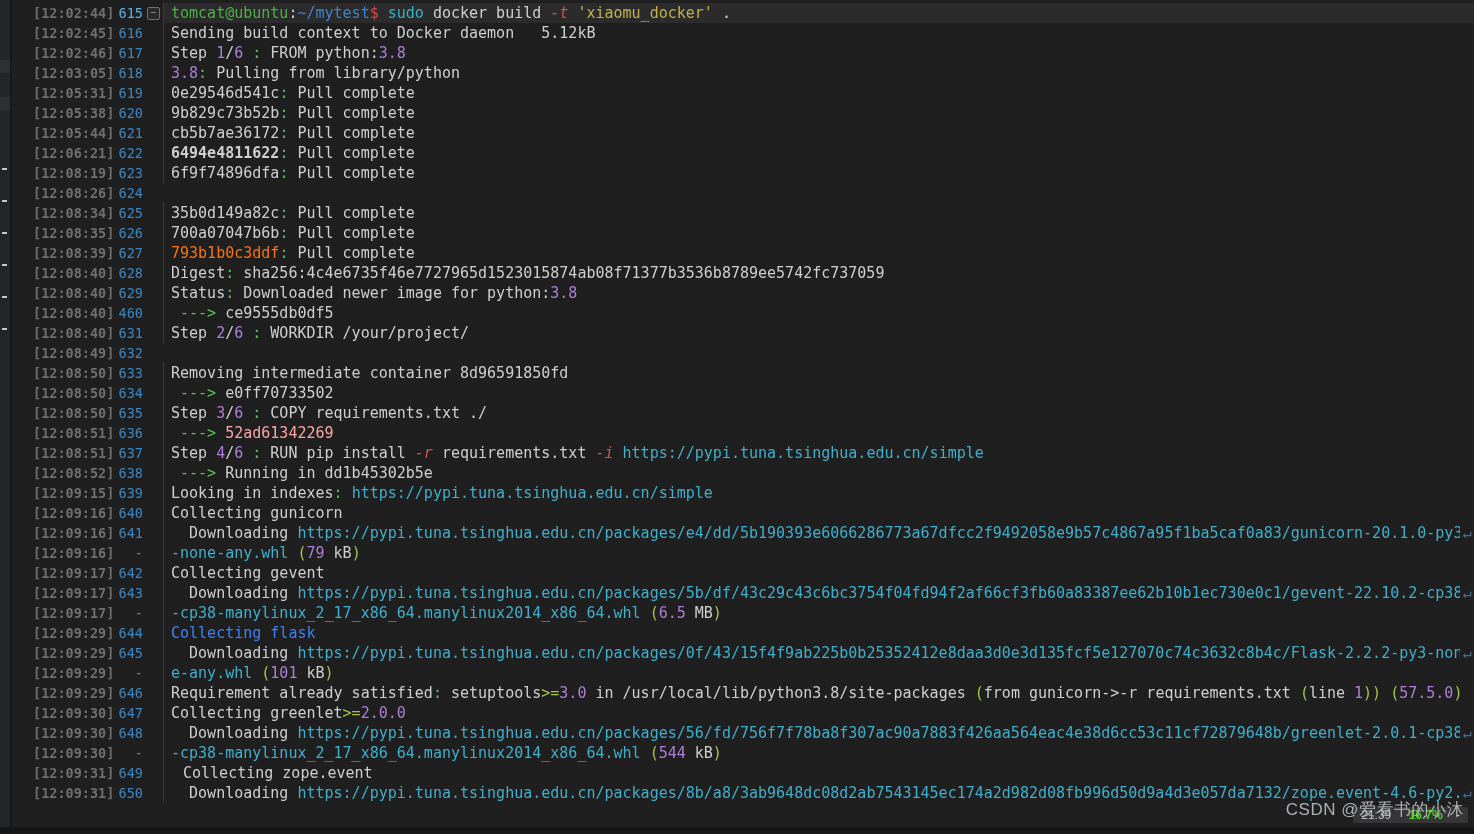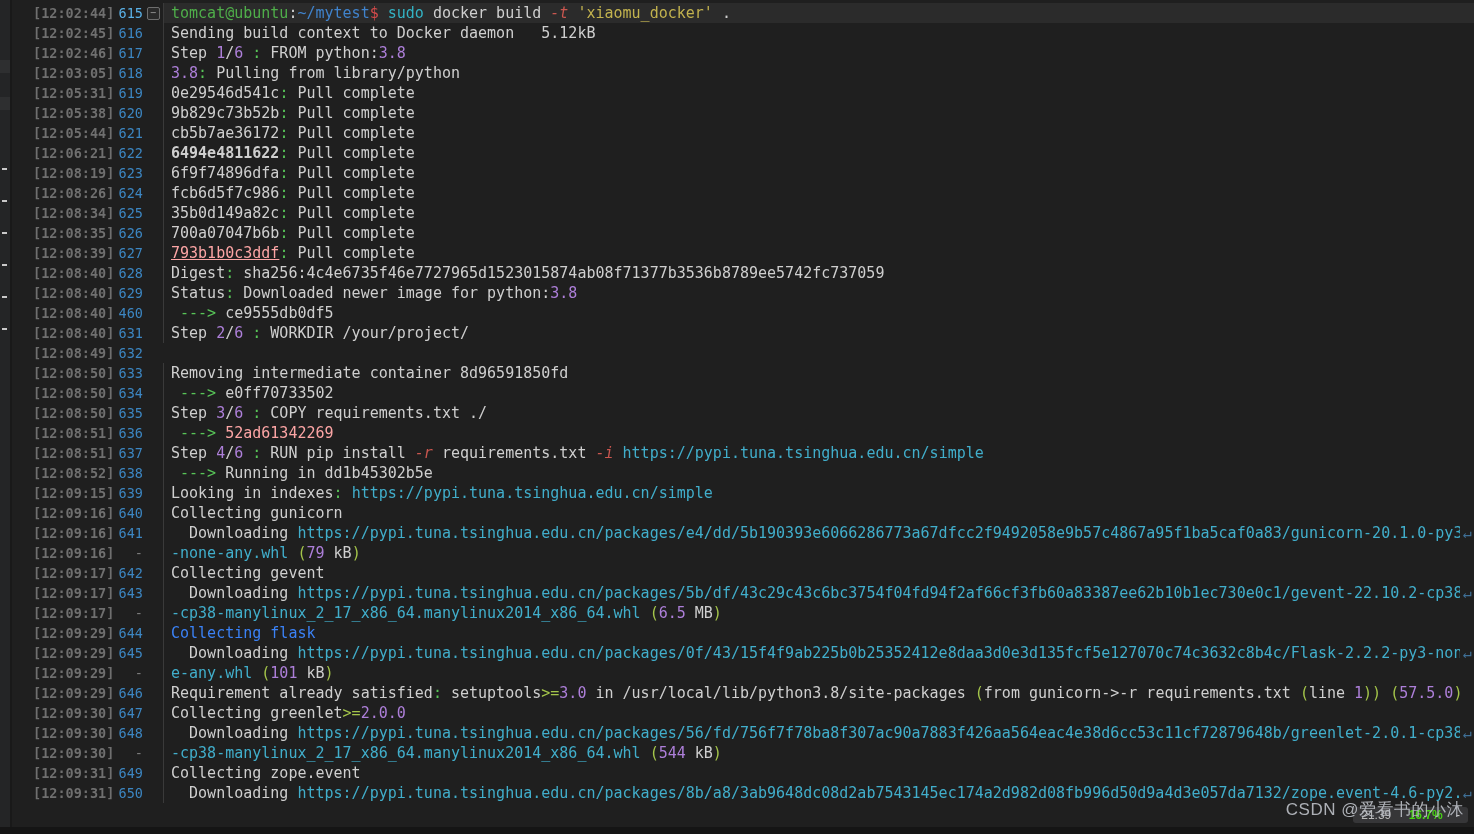--- a/index.html
+++ b/index.html
@@ -52,24 +52,24 @@
   <div class="log" id="log">
       <div class="row active"><span class="ts">[12:02:44]</span><span class="ln">615</span><span class="fold"><span class="foldbox">−</span></span><span class="txt"><span style="color: rgb(79, 174, 74);">tomcat@ubuntu</span><span style="color: rgb(207, 207, 207);">:</span><span style="color: rgb(64, 131, 204);">~/mytest</span><span style="color: rgb(210, 74, 74);">$</span><span style="color: rgb(207, 207, 207);"> </span><span style="color: rgb(51, 179, 196);">sudo</span><span style="color: rgb(207, 207, 207);"> docker build </span><span style="color: rgb(201, 86, 79); font-style: italic;">-t</span><span style="color: rgb(207, 207, 207);"> </span><span style="color: rgb(194, 178, 78);">'xiaomu_docker'</span><span style="color: rgb(207, 207, 207);"> .</span></span></div>
       <div class="row"><span class="ts">[12:02:45]</span><span class="ln">616</span><span class="fold"></span><span class="txt"><span style="color: rgb(207, 207, 207);">Sending build context to Docker daemon   5.12kB</span></span></div>
       <div class="row"><span class="ts">[12:02:46]</span><span class="ln">617</span><span class="fold"></span><span class="txt"><span style="color: rgb(207, 207, 207);">Step </span><span style="color: rgb(173, 127, 217);">1</span><span style="color: rgb(207, 207, 207);">/</span><span style="color: rgb(173, 127, 217);">6</span><span style="color: rgb(207, 207, 207);"> </span><span style="color: rgb(87, 196, 87);">:</span><span style="color: rgb(207, 207, 207);"> FROM python:</span><span style="color: rgb(173, 127, 217);">3.8</span></span></div>
       <div class="row"><span class="ts">[12:03:05]</span><span class="ln">618</span><span class="fold"></span><span class="txt"><span style="color: rgb(173, 127, 217);">3.8</span><span style="color: rgb(87, 196, 87);">:</span><span style="color: rgb(207, 207, 207);"> Pulling from library/python</span></span></div>
       <div class="row"><span class="ts">[12:05:31]</span><span class="ln">619</span><span class="fold"></span><span class="txt"><span style="color: rgb(207, 207, 207);">0e29546d541c</span><span style="color: rgb(87, 196, 87);">:</span><span style="color: rgb(207, 207, 207);"> Pull complete</span></span></div>
       <div class="row"><span class="ts">[12:05:38]</span><span class="ln">620</span><span class="fold"></span><span class="txt"><span style="color: rgb(207, 207, 207);">9b829c73b52b</span><span style="color: rgb(87, 196, 87);">:</span><span style="color: rgb(207, 207, 207);"> Pull complete</span></span></div>
       <div class="row"><span class="ts">[12:05:44]</span><span class="ln">621</span><span class="fold"></span><span class="txt"><span style="color: rgb(207, 207, 207);">cb5b7ae36172</span><span style="color: rgb(87, 196, 87);">:</span><span style="color: rgb(207, 207, 207);"> Pull complete</span></span></div>
       <div class="row"><span class="ts">[12:06:21]</span><span class="ln">622</span><span class="fold"></span><span class="txt"><span style="color: rgb(207, 207, 207); font-weight: bold;">6494e4811622</span><span style="color: rgb(87, 196, 87);">:</span><span style="color: rgb(207, 207, 207);"> Pull complete</span></span></div>
       <div class="row"><span class="ts">[12:08:19]</span><span class="ln">623</span><span class="fold"></span><span class="txt"><span style="color: rgb(207, 207, 207);">6f9f74896dfa</span><span style="color: rgb(87, 196, 87);">:</span><span style="color: rgb(207, 207, 207);"> Pull complete</span></span></div>
-      <div class="row"><span class="ts">[12:08:26]</span><span class="ln">624</span><span class="fold"></span><span class="txt"><span style="color: rgb(207, 207, 207);">fcb6d5f7c986</span><span style="color: rgb(87, 196, 87);">:</span><span style="color: rgb(207, 207, 207);"> Pull complete</span></span></div>
+      <div class="row"><span class="ts">[12:08:26]</span><span class="ln">624</span><span class="fold"></span></div>
       <div class="row"><span class="ts">[12:08:34]</span><span class="ln">625</span><span class="fold"></span><span class="txt"><span style="color: rgb(207, 207, 207);">35b0d149a82c</span><span style="color: rgb(87, 196, 87);">:</span><span style="color: rgb(207, 207, 207);"> Pull complete</span></span></div>
       <div class="row"><span class="ts">[12:08:35]</span><span class="ln">626</span><span class="fold"></span><span class="txt"><span style="color: rgb(207, 207, 207);">700a07047b6b</span><span style="color: rgb(87, 196, 87);">:</span><span style="color: rgb(207, 207, 207);"> Pull complete</span></span></div>
-      <div class="row"><span class="ts">[12:08:39]</span><span class="ln">627</span><span class="fold"></span><span class="txt"><span style="color: #fca5a5; text-decoration: underline;">793b1b0c3ddf</span><span style="color: rgb(87, 196, 87);">:</span><span style="color: rgb(207, 207, 207);"> Pull complete</span></span></div>
+      <div class="row"><span class="ts">[12:08:39]</span><span class="ln">627</span><span class="fold"></span><span class="txt"><span style="color: #f97316;">793b1b0c3ddf</span><span style="color: rgb(87, 196, 87);">:</span><span style="color: rgb(207, 207, 207);"> Pull complete</span></span></div>
       <div class="row"><span class="ts">[12:08:40]</span><span class="ln">628</span><span class="fold"></span><span class="txt"><span style="color: rgb(207, 207, 207);">Digest</span><span style="color: rgb(87, 196, 87);">:</span><span style="color: rgb(207, 207, 207);"> sha256:4c4e6735f46e7727965d1523015874ab08f71377b3536b8789ee5742fc737059</span></span></div>
       <div class="row"><span class="ts">[12:08:40]</span><span class="ln">629</span><span class="fold"></span><span class="txt"><span style="color: rgb(207, 207, 207);">Status</span><span style="color: rgb(87, 196, 87);">:</span><span style="color: rgb(207, 207, 207);"> Downloaded newer image for python:</span><span style="color: rgb(173, 127, 217);">3.8</span></span></div>
       <div class="row"><span class="ts">[12:08:40]</span><span class="ln">460</span><span class="fold"></span><span class="txt"><span style="color: rgb(207, 207, 207);"> </span><span style="color: rgb(87, 196, 87);">---&gt;</span><span style="color: rgb(207, 207, 207);"> ce9555db0df5</span></span></div>
       <div class="row"><span class="ts">[12:08:40]</span><span class="ln">631</span><span class="fold"></span><span class="txt"><span style="color: rgb(207, 207, 207);">Step </span><span style="color: rgb(173, 127, 217);">2</span><span style="color: rgb(207, 207, 207);">/</span><span style="color: rgb(173, 127, 217);">6</span><span style="color: rgb(207, 207, 207);"> </span><span style="color: rgb(87, 196, 87);">:</span><span style="color: rgb(207, 207, 207);"> WORKDIR /your/project/</span></span></div>
       <div class="row"><span class="ts">[12:08:49]</span><span class="ln">632</span><span class="fold"></span></div>
       <div class="row"><span class="ts">[12:08:50]</span><span class="ln">633</span><span class="fold"></span><span class="txt"><span style="color: rgb(207, 207, 207);">Removing intermediate container 8d96591850fd</span></span></div>
       <div class="row"><span class="ts">[12:08:50]</span><span class="ln">634</span><span class="fold"></span><span class="txt"><span style="color: rgb(207, 207, 207);"> </span><span style="color: rgb(87, 196, 87);">---&gt;</span><span style="color: rgb(207, 207, 207);"> e0ff70733502</span></span></div>
       <div class="row"><span class="ts">[12:08:50]</span><span class="ln">635</span><span class="fold"></span><span class="txt"><span style="color: rgb(207, 207, 207);">Step </span><span style="color: rgb(173, 127, 217);">3</span><span style="color: rgb(207, 207, 207);">/</span><span style="color: rgb(173, 127, 217);">6</span><span style="color: rgb(207, 207, 207);"> </span><span style="color: rgb(87, 196, 87);">:</span><span style="color: rgb(207, 207, 207);"> COPY requirements.txt ./</span></span></div>
       <div class="row"><span class="ts">[12:08:51]</span><span class="ln">636</span><span class="fold"></span><span class="txt"><span style="color: rgb(207, 207, 207);"> </span><span style="color: rgb(87, 196, 87);">---&gt;</span><span style="color: #fca5a5;"> 52ad61342269</span></span></div>
       <div class="row"><span class="ts">[12:08:51]</span><span class="ln">637</span><span class="fold"></span><span class="txt"><span style="color: rgb(207, 207, 207);">Step </span><span style="color: rgb(173, 127, 217);">4</span><span style="color: rgb(207, 207, 207);">/</span><span style="color: rgb(173, 127, 217);">6</span><span style="color: rgb(207, 207, 207);"> </span><span style="color: rgb(87, 196, 87);">:</span><span style="color: rgb(207, 207, 207);"> RUN pip install </span><span style="color: rgb(201, 86, 79); font-style: italic;">-r</span><span style="color: rgb(207, 207, 207);"> requirements.txt </span><span style="color: rgb(201, 86, 79); font-style: italic;">-i</span><span style="color: rgb(207, 207, 207);"> </span><span style="color: rgb(65, 174, 203);">https://pypi.tuna.tsinghua.edu.cn/simple</span></span></div>
@@ -81,21 +81,21 @@
       <div class="row"><span class="ts">[12:09:17]</span><span class="ln">642</span><span class="fold"></span><span class="txt"><span style="color: rgb(207, 207, 207);">Collecting gevent</span></span></div>
       <div class="row"><span class="ts">[12:09:17]</span><span class="ln">643</span><span class="fold"></span><span class="txt"><span style="color: rgb(207, 207, 207);">  Downloading </span><span style="color: rgb(65, 174, 203);">https://pypi.tuna.tsinghua.edu.cn/packages/5b/df/43c29c43c6bc3754f04fd94f2af66cf3fb60a83387ee62b10b1ec730e0c1/gevent-22.10.2-cp38</span><span class="wrapglyph" style="color: rgb(62, 111, 150);">↵</span></span></div>
       <div class="row"><span class="ts">[12:09:17]</span><span class="ln dim">-</span><span class="fold"></span><span class="txt"><span style="color: rgb(65, 174, 203);">-cp38-manylinux_2_17_x86_64.manylinux2014_x86_64.whl</span><span style="color: rgb(207, 207, 207);"> </span><span style="color: rgb(164, 197, 74);">(</span><span style="color: rgb(173, 127, 217);">6.5</span><span style="color: rgb(207, 207, 207);"> MB</span><span style="color: rgb(164, 197, 74);">)</span></span></div>
       <div class="row"><span class="ts">[12:09:29]</span><span class="ln">644</span><span class="fold"></span><span class="txt"><span style="color: #3b82f6;">Collecting flask</span></span></div>
       <div class="row"><span class="ts">[12:09:29]</span><span class="ln">645</span><span class="fold"></span><span class="txt"><span style="color: rgb(207, 207, 207);">  Downloading </span><span style="color: rgb(65, 174, 203);">https://pypi.tuna.tsinghua.edu.cn/packages/0f/43/15f4f9ab225b0b25352412e8daa3d0e3d135fcf5e127070c74c3632c8b4c/Flask-2.2.2-py3-non</span><span class="wrapglyph" style="color: rgb(62, 111, 150);">↵</span></span></div>
       <div class="row"><span class="ts">[12:09:29]</span><span class="ln dim">-</span><span class="fold"></span><span class="txt"><span style="color: rgb(65, 174, 203);">e-any.whl</span><span style="color: rgb(207, 207, 207);"> </span><span style="color: rgb(164, 197, 74);">(</span><span style="color: rgb(173, 127, 217);">101</span><span style="color: rgb(207, 207, 207);"> kB</span><span style="color: rgb(164, 197, 74);">)</span></span></div>
       <div class="row"><span class="ts">[12:09:29]</span><span class="ln">646</span><span class="fold"></span><span class="txt"><span style="color: rgb(207, 207, 207);">Requirement already satisfied</span><span style="color: rgb(87, 196, 87);">:</span><span style="color: rgb(207, 207, 207);"> setuptools</span><span style="color: rgb(164, 197, 74);">&gt;=</span><span style="color: rgb(173, 127, 217);">3.0</span><span style="color: rgb(207, 207, 207);"> in /usr/local/lib/python3.8/site-packages </span><span style="color: rgb(164, 197, 74);">(</span><span style="color: rgb(207, 207, 207);">from gunicorn-&gt;-r requirements.txt </span><span style="color: rgb(164, 197, 74);">(</span><span style="color: rgb(207, 207, 207);">line </span><span style="color: rgb(173, 127, 217);">1</span><span style="color: rgb(164, 197, 74);">))</span><span style="color: rgb(207, 207, 207);"> </span><span style="color: rgb(164, 197, 74);">(</span><span style="color: rgb(173, 127, 217);">57.5.0</span><span style="color: rgb(164, 197, 74);">)</span></span></div>
       <div class="row"><span class="ts">[12:09:30]</span><span class="ln">647</span><span class="fold"></span><span class="txt"><span style="color: rgb(207, 207, 207);">Collecting greenlet</span><span style="color: rgb(164, 197, 74);">&gt;=</span><span style="color: rgb(173, 127, 217);">2.0.0</span></span></div>
       <div class="row"><span class="ts">[12:09:30]</span><span class="ln">648</span><span class="fold"></span><span class="txt"><span style="color: rgb(207, 207, 207);">  Downloading </span><span style="color: rgb(65, 174, 203);">https://pypi.tuna.tsinghua.edu.cn/packages/56/fd/756f7f78ba8f307ac90a7883f426aa564eac4e38d6cc53c11cf72879648b/greenlet-2.0.1-cp38</span><span class="wrapglyph" style="color: rgb(62, 111, 150);">↵</span></span></div>
       <div class="row"><span class="ts">[12:09:30]</span><span class="ln dim">-</span><span class="fold"></span><span class="txt"><span style="color: rgb(65, 174, 203);">-cp38-manylinux_2_17_x86_64.manylinux2014_x86_64.whl</span><span style="color: rgb(207, 207, 207);"> </span><span style="color: rgb(164, 197, 74);">(</span><span style="color: rgb(173, 127, 217);">544</span><span style="color: rgb(207, 207, 207);"> kB</span><span style="color: rgb(164, 197, 74);">)</span></span></div>
-      <div class="row"><span class="ts">[12:09:31]</span><span class="ln">649</span><span class="fold"></span><span class="txt"><span style="color: rgb(207, 207, 207);">Collecting zope.event</span></span></div>
+      <div class="row"><span class="ts">[12:09:31]</span><span class="ln">649</span><span class="fold"></span><span class="txt"><span style="color: rgb(207, 207, 207); margin-left: 12px;">Collecting zope.event</span></span></div>
       <div class="row"><span class="ts">[12:09:31]</span><span class="ln">650</span><span class="fold"></span><span class="txt"><span style="color: rgb(207, 207, 207);">  Downloading </span><span style="color: rgb(65, 174, 203);">https://pypi.tuna.tsinghua.edu.cn/packages/8b/a8/3ab9648dc08d2ab7543145ec174a2d982d08fb996d50d9a4d3e057da7132/zope.event-4.6-py2.</span><span class="wrapglyph" style="color: rgb(62, 111, 150);">↵</span></span></div>
     </div>
 
   <div class="bottom-bar"></div>
 
   <div class="status-badge">
     <span class="time">21:39</span>
     <span class="pct">16.7%</span>
     <span class="dash">-</span>
   </div>

